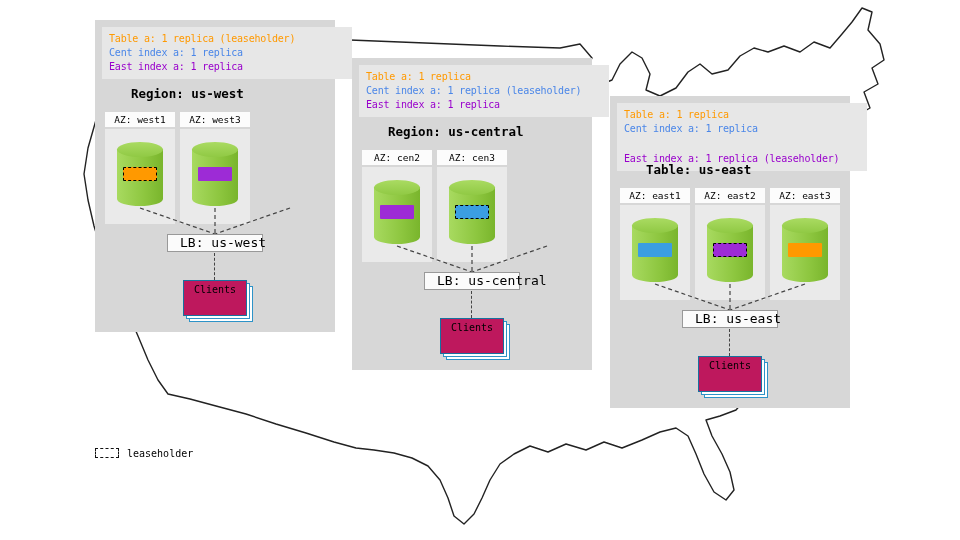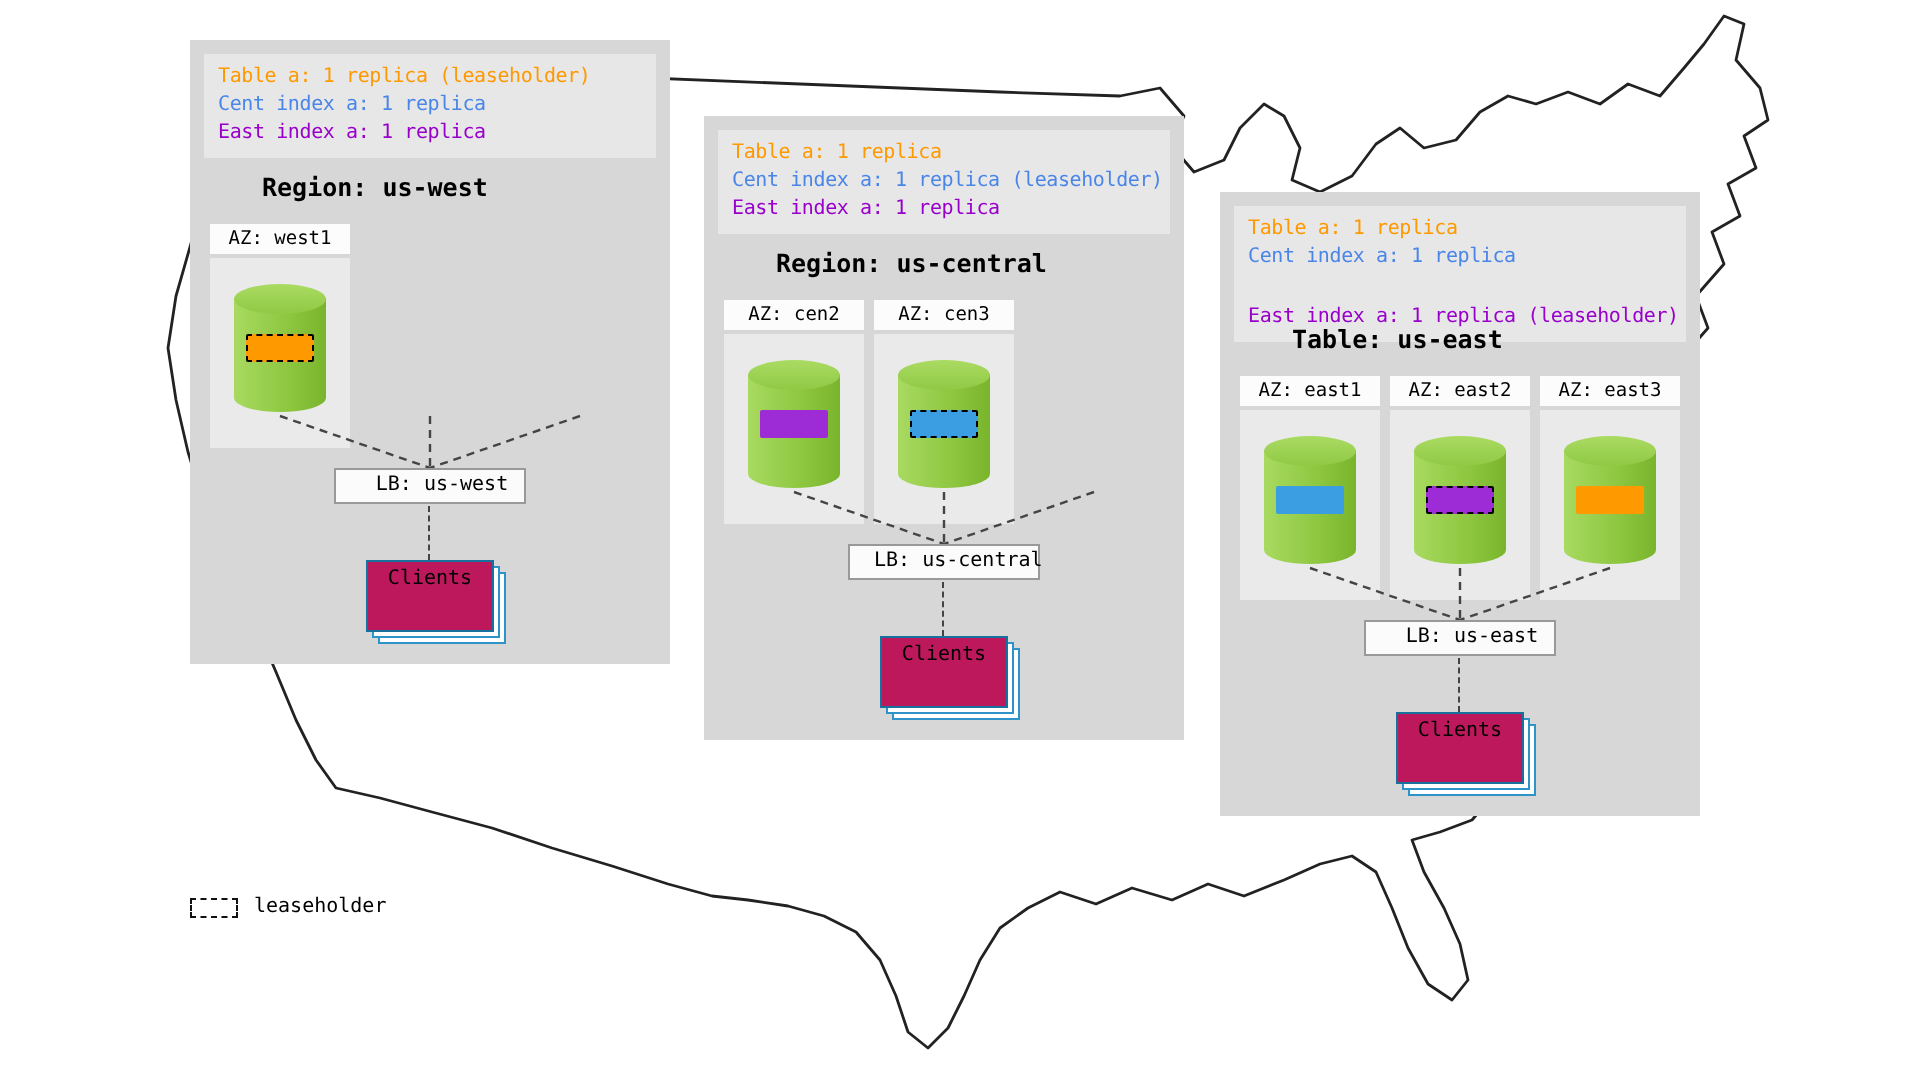--- a/index.html
+++ b/index.html
@@ -6,21 +6,21 @@
   body { background:#fff; font-family:"DejaVu Sans Mono","Liberation Mono",monospace; }
   .stage { position:relative; width:960px; height:540px; background:#fff; overflow:hidden; }
 
   .map-svg { position:absolute; left:0; top:0; pointer-events:none; }
 
   .panel { position:absolute; width:240px; height:312px; background:#d7d7d7; }
   .p-west    { left:95px;  top:20px; }
   .p-central { left:352px; top:58px; }
   .p-east    { left:610px; top:96px; }
 
-  .summary { position:absolute; left:7px; top:7px; width:226px; background:#e7e7e7;
+  .summary { position:absolute; left:7px; top:7px; width:250px; background:#e7e7e7;
              padding:5px 7px; }
   .sline { font-size:10px; line-height:14px; white-space:nowrap; letter-spacing:-0.2px; }
 
   .rtitle { position:absolute; top:66px; left:12px; font-size:12.5px; font-weight:700;
             color:#000; white-space:nowrap;margin-left:24px; }
 
   .azrow { position:absolute; top:92px; left:10px; width:220px; height:112px;
            display:flex; gap:5px;border-radius:32px; }
   .az { width:70px; display:flex; flex-direction:column; }
   .azlabel { height:15px; line-height:15px; background:#fcfcfc; font-size:9.5px;
@@ -34,31 +34,31 @@
   .cyltop { position:absolute; top:0; left:0; width:46px; height:15px; border-radius:50%;
             background:linear-gradient(180deg,#aadb62,#90c944); z-index:2; }
   .block { position:absolute; z-index:3; left:6px; top:25px; width:34px; height:14px;
            border:1.5px solid transparent; border-radius:1px; }
   .block[data-lh="true"] { border-color:#000; border-style:dashed; }
 
   .conn { position:absolute; top:186px; left:0; }
   .conn path { stroke:#444; stroke-width:1.2; stroke-dasharray:4 3; fill:none; }
 
   .lb { position:absolute; top:214px; left:72px; width:96px; height:18px;
-        background:#fbfbfb; border:1px solid #999; font-size:10px; line-height:16px;
+        background:#fbfbfb; border:1px solid #999; font-size:13px; line-height:16px;
         text-align:center; color:#000; white-space:nowrap;padding-left:12px; }
   .vdash { position:absolute; top:233px; left:119px; height:27px;
            border-left:1.5px dashed #444; }
   .clients { position:absolute; top:260px; left:88px; width:64px; height:36px;
              background:#be185d; border:1px solid #17719f; font-size:10px;
              line-height:18px; text-align:center; color:#000;
              box-shadow: 3px 3px 0 -1px #fff, 3px 3px 0 0 #2d93c8,
                          6px 6px 0 -1px #fff, 6px 6px 0 0 #2d93c8; }
 
-  .legend { position:absolute; left:95px; top:448px; display:flex; align-items:flex-end;
+  .legend { position:absolute; left:95px; top:448px; display:flex; align-items:flex-start;
             gap:8px; font-size:10px; color:#000; }
   .lswatch { width:24px; height:10px; border:1.5px dashed #111; background:#fff;
              display:inline-block; }
 </style>
 </head>
 <body>
 
 <div class="stage">
 
   <svg class="map-svg" width="960" height="540" viewBox="0 0 960 540">
@@ -90,20 +90,30 @@
       <div class="az">
         <div class="azlabel">AZ: west1</div>
         <div class="azbody">
           <div class="cyl">
             <div class="cyltop"></div>
             <div class="cylbody"></div>
             <div class="block" data-lh="true" style="background: rgb(255, 153, 0);"></div>
           </div>
         </div>
       </div>
+      <div class="az">
+        <div class="azlabel">AZ: west3</div>
+        <div class="azbody">
+          <div class="cyl">
+            <div class="cyltop"></div>
+            <div class="cylbody"></div>
+            <div class="block" data-lh="false" style="background: rgb(157, 43, 214);"></div>
+          </div>
+        </div>
+      </div>
     </div>
     <svg class="conn" width="240" height="28" viewBox="0 0 240 28">
       <path d="M45,2 L120,28"></path>
         <path d="M120,2 L120,28"></path>
         <path d="M195,2 L120,28"></path>
     </svg>
     <div class="lb">LB: us-west</div>
     <div class="vdash"></div>
     <div class="clients">Clients</div>
   </section>

